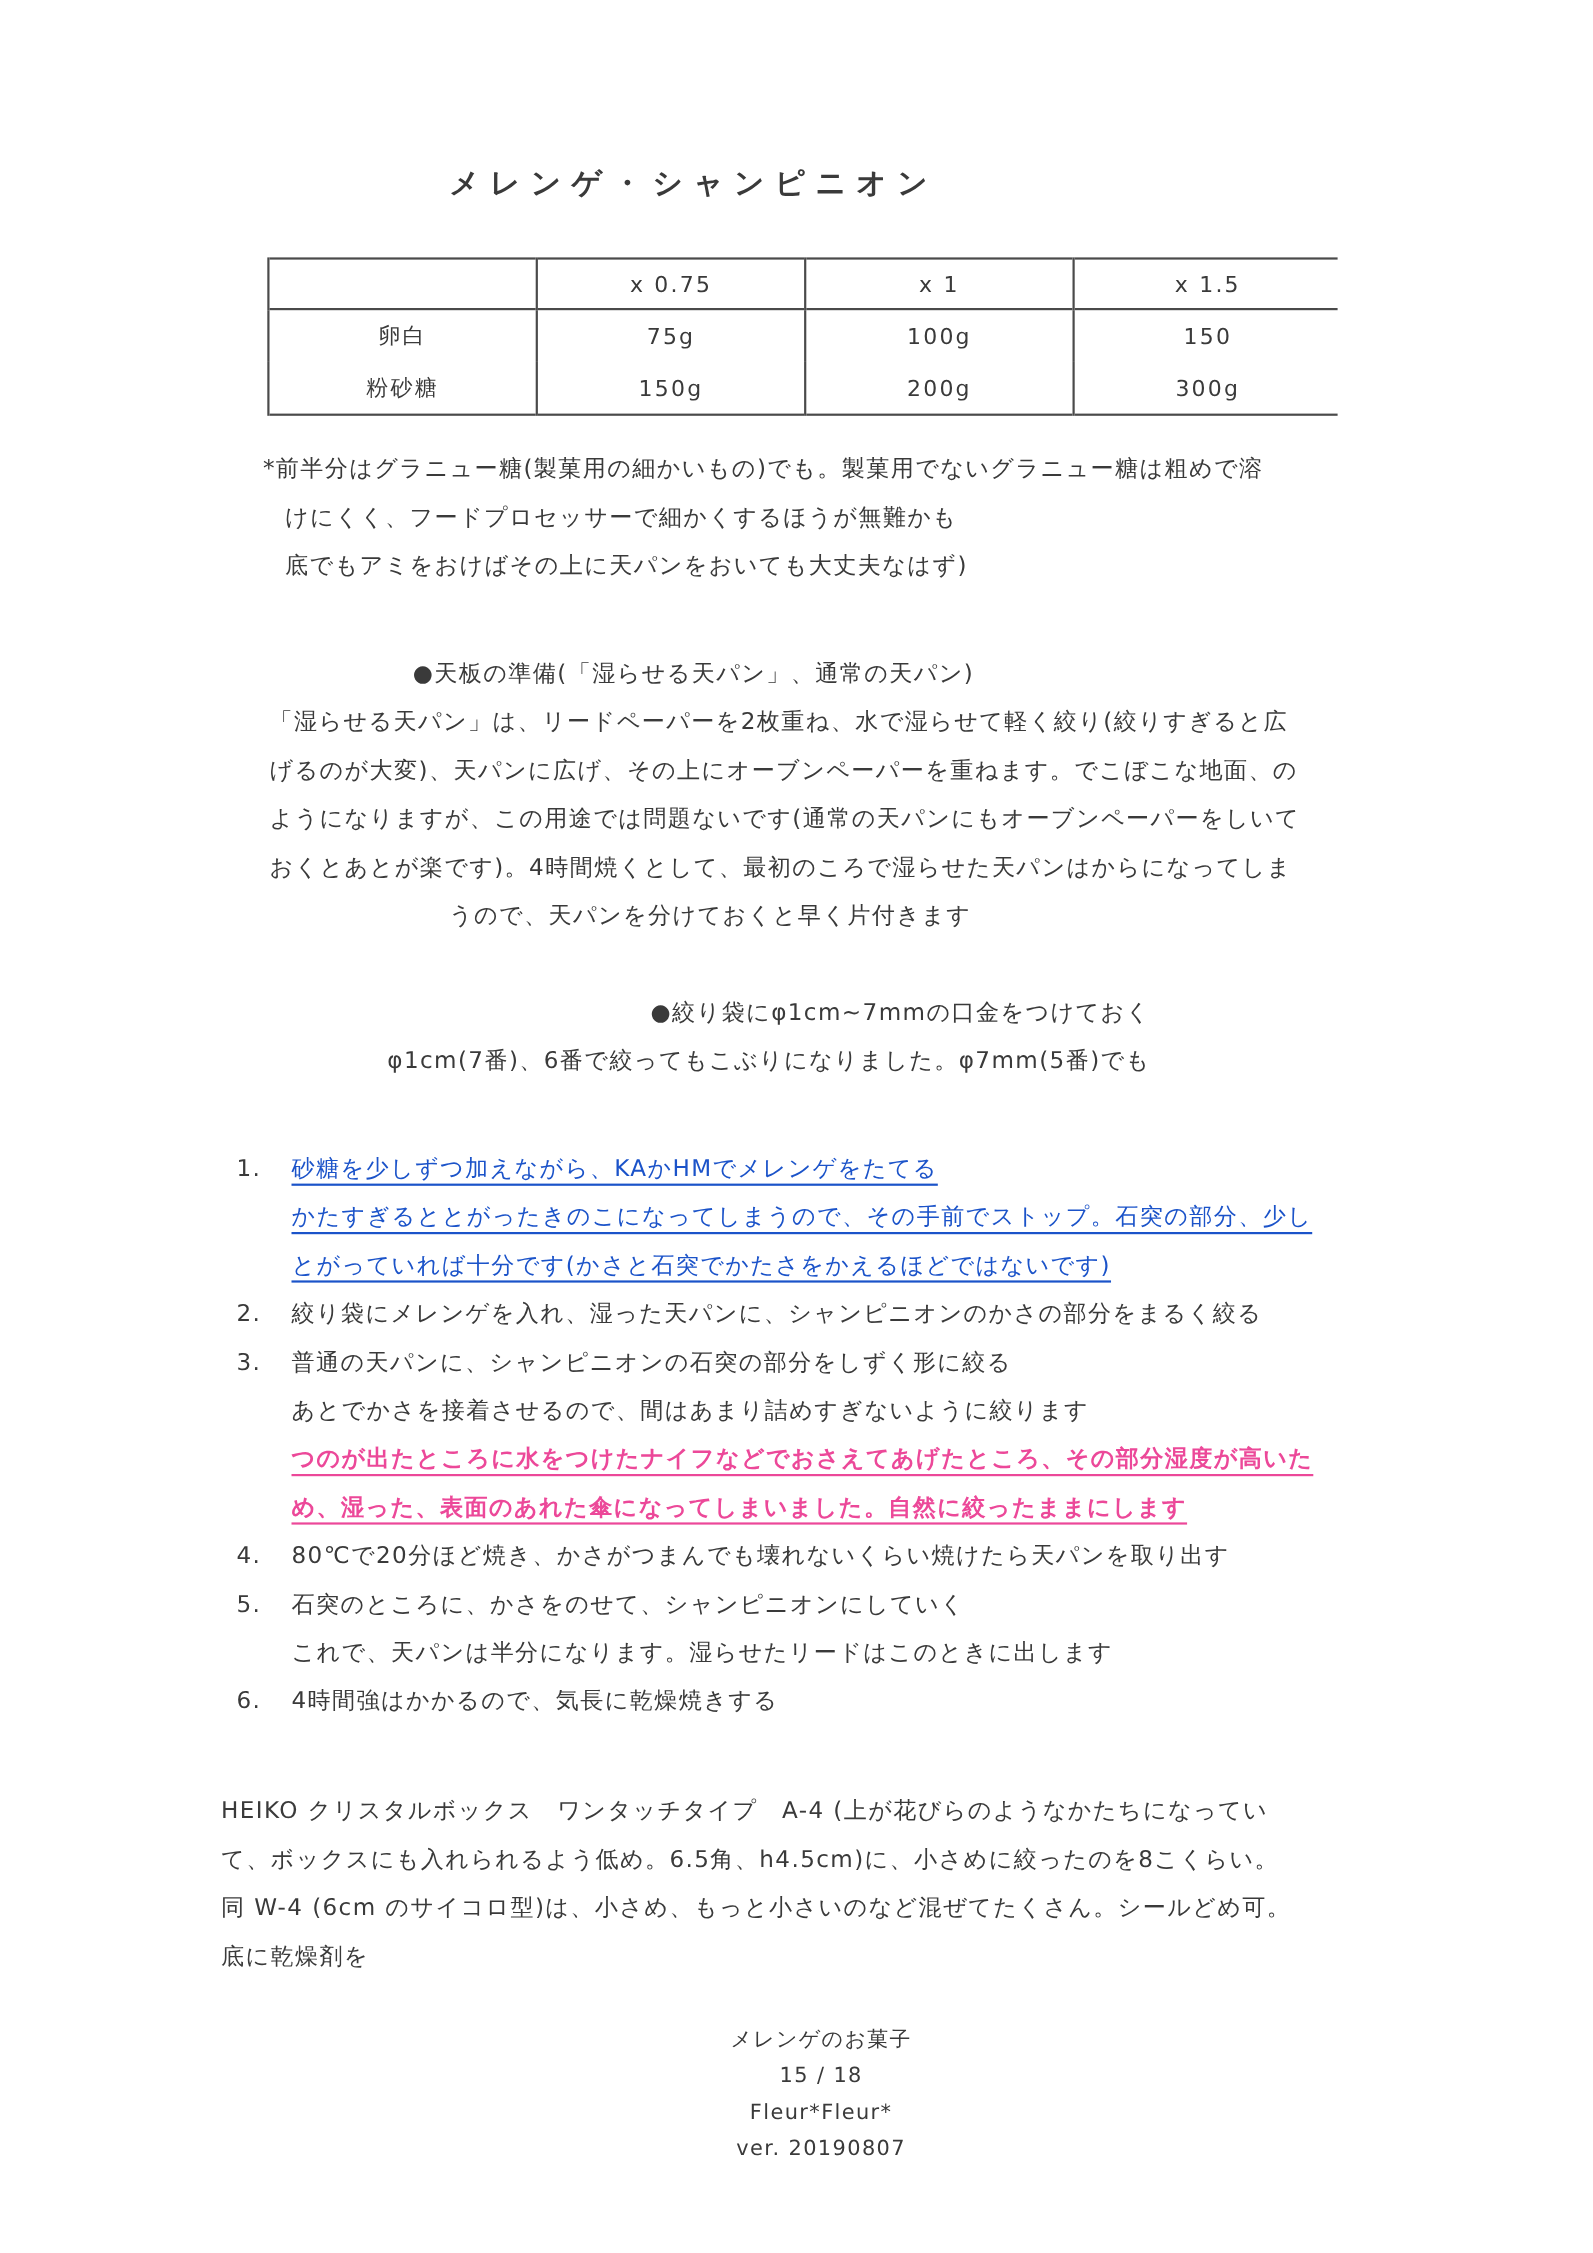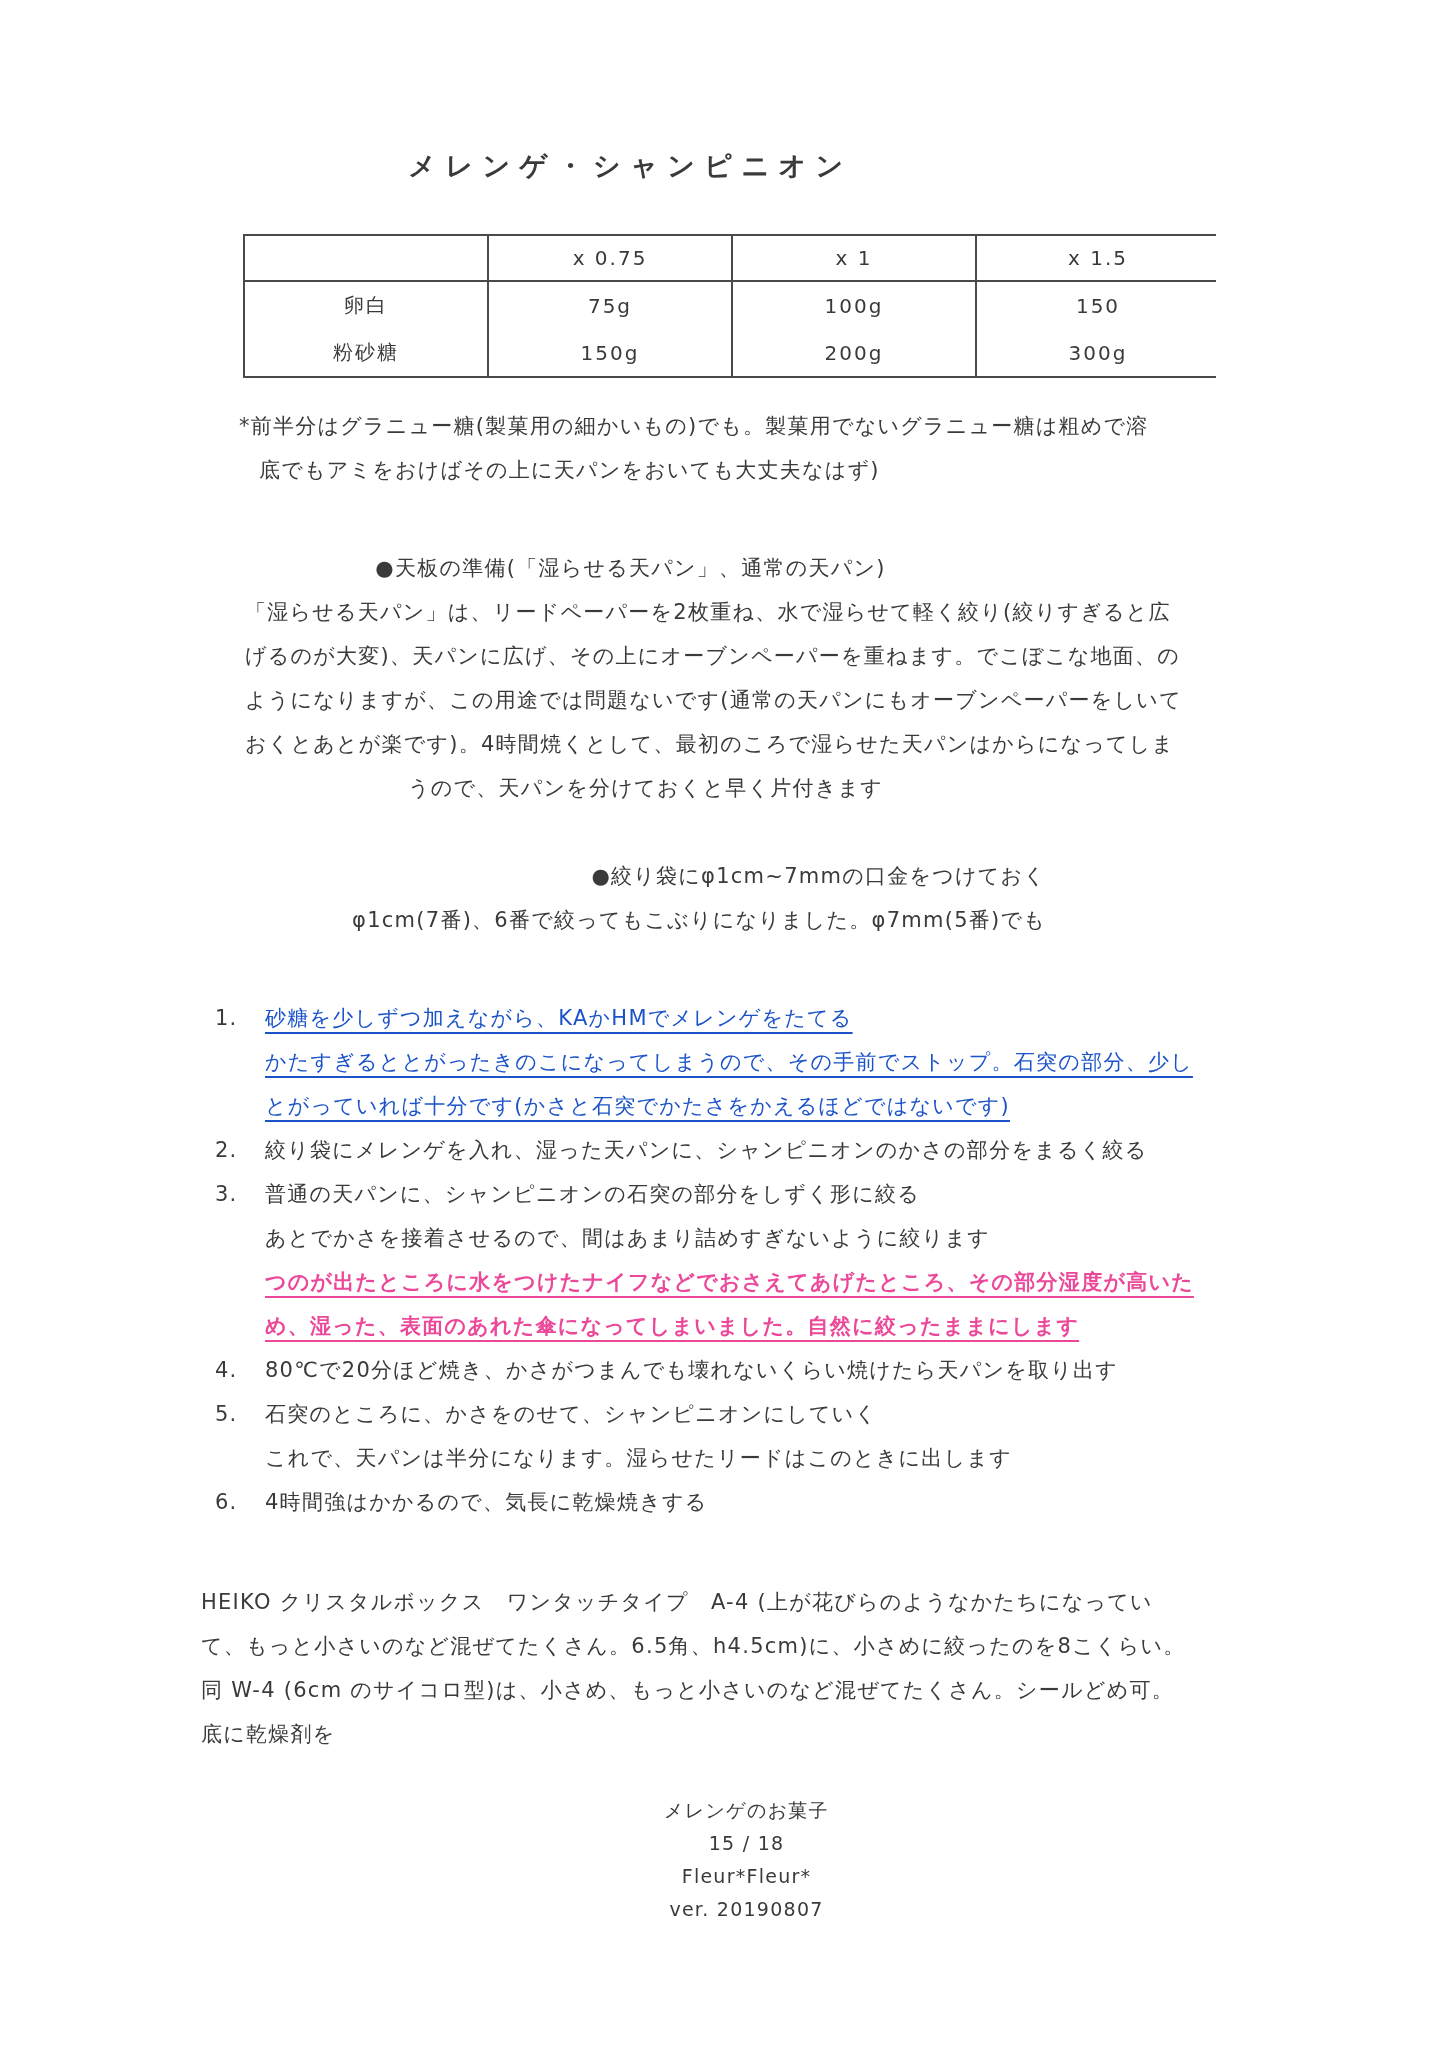--- a/index.html
+++ b/index.html
@@ -100,20 +100,21 @@
         <td>粉砂糖</td>
         <td>150g</td>
         <td>200g</td>
         <td>300g</td>
       </tr>
     </tbody>
   </table>
 
   <div class="notes">
     <div class="line"><span>*前半分はグラニュー糖(製菓用の細かいもの)でも。製菓用でないグラニュー糖は粗めで溶</span></div>
+    <div class="line cont"><span>けにくく、フードプロセッサーで細かくするほうが無難かも</span></div>
     <div class="line cont"><span>底でもアミをおけばその上に天パンをおいても大丈夫なはず)</span></div>
   </div>
 
   <div class="section-tray">
     <div class="line">●天板の準備(「湿らせる天パン」、通常の天パン)</div>
     <div class="section-body">
       <div class="line">「湿らせる天パン」は、リードペーパーを2枚重ね、水で湿らせて軽く絞り(絞りすぎると広</div>
       <div class="line">げるのが大変)、天パンに広げ、その上にオーブンペーパーを重ねます。でこぼこな地面、の</div>
       <div class="line">ようになりますが、この用途では問題ないです(通常の天パンにもオーブンペーパーをしいて</div>
       <div class="line">おくとあとが楽です)。4時間焼くとして、最初のころで湿らせた天パンはからになってしま</div>
@@ -175,21 +176,21 @@
       <div class="step-num">6.</div>
       <div class="step-lines">
         <div class="line"><span>4時間強はかかるので、気長に乾燥焼きする</span></div>
       </div>
     </div>
 
   </div>
 
   <div class="closing">
     <div class="line">HEIKO クリスタルボックス　ワンタッチタイプ　A-4 (上が花びらのようなかたちになってい</div>
-    <div class="line">て、もっと小さいのなど混ぜてたくさん。6.5角、h4.5cm)に、小さめに絞ったのを8こくらい。</div>
+    <div class="line">て、ボックスにも入れられるよう低め。6.5角、h4.5cm)に、小さめに絞ったのを8こくらい。</div>
     <div class="line">同 W-4 (6cm のサイコロ型)は、小さめ、もっと小さいのなど混ぜてたくさん。シールどめ可。</div>
     <div class="line">底に乾燥剤を</div>
   </div>
 
   <div class="footer">
     <div class="line">メレンゲのお菓子</div>
     <div class="line">15 / 18</div>
     <div class="line">Fleur*Fleur*</div>
     <div class="line">ver. 20190807</div>
   </div>

